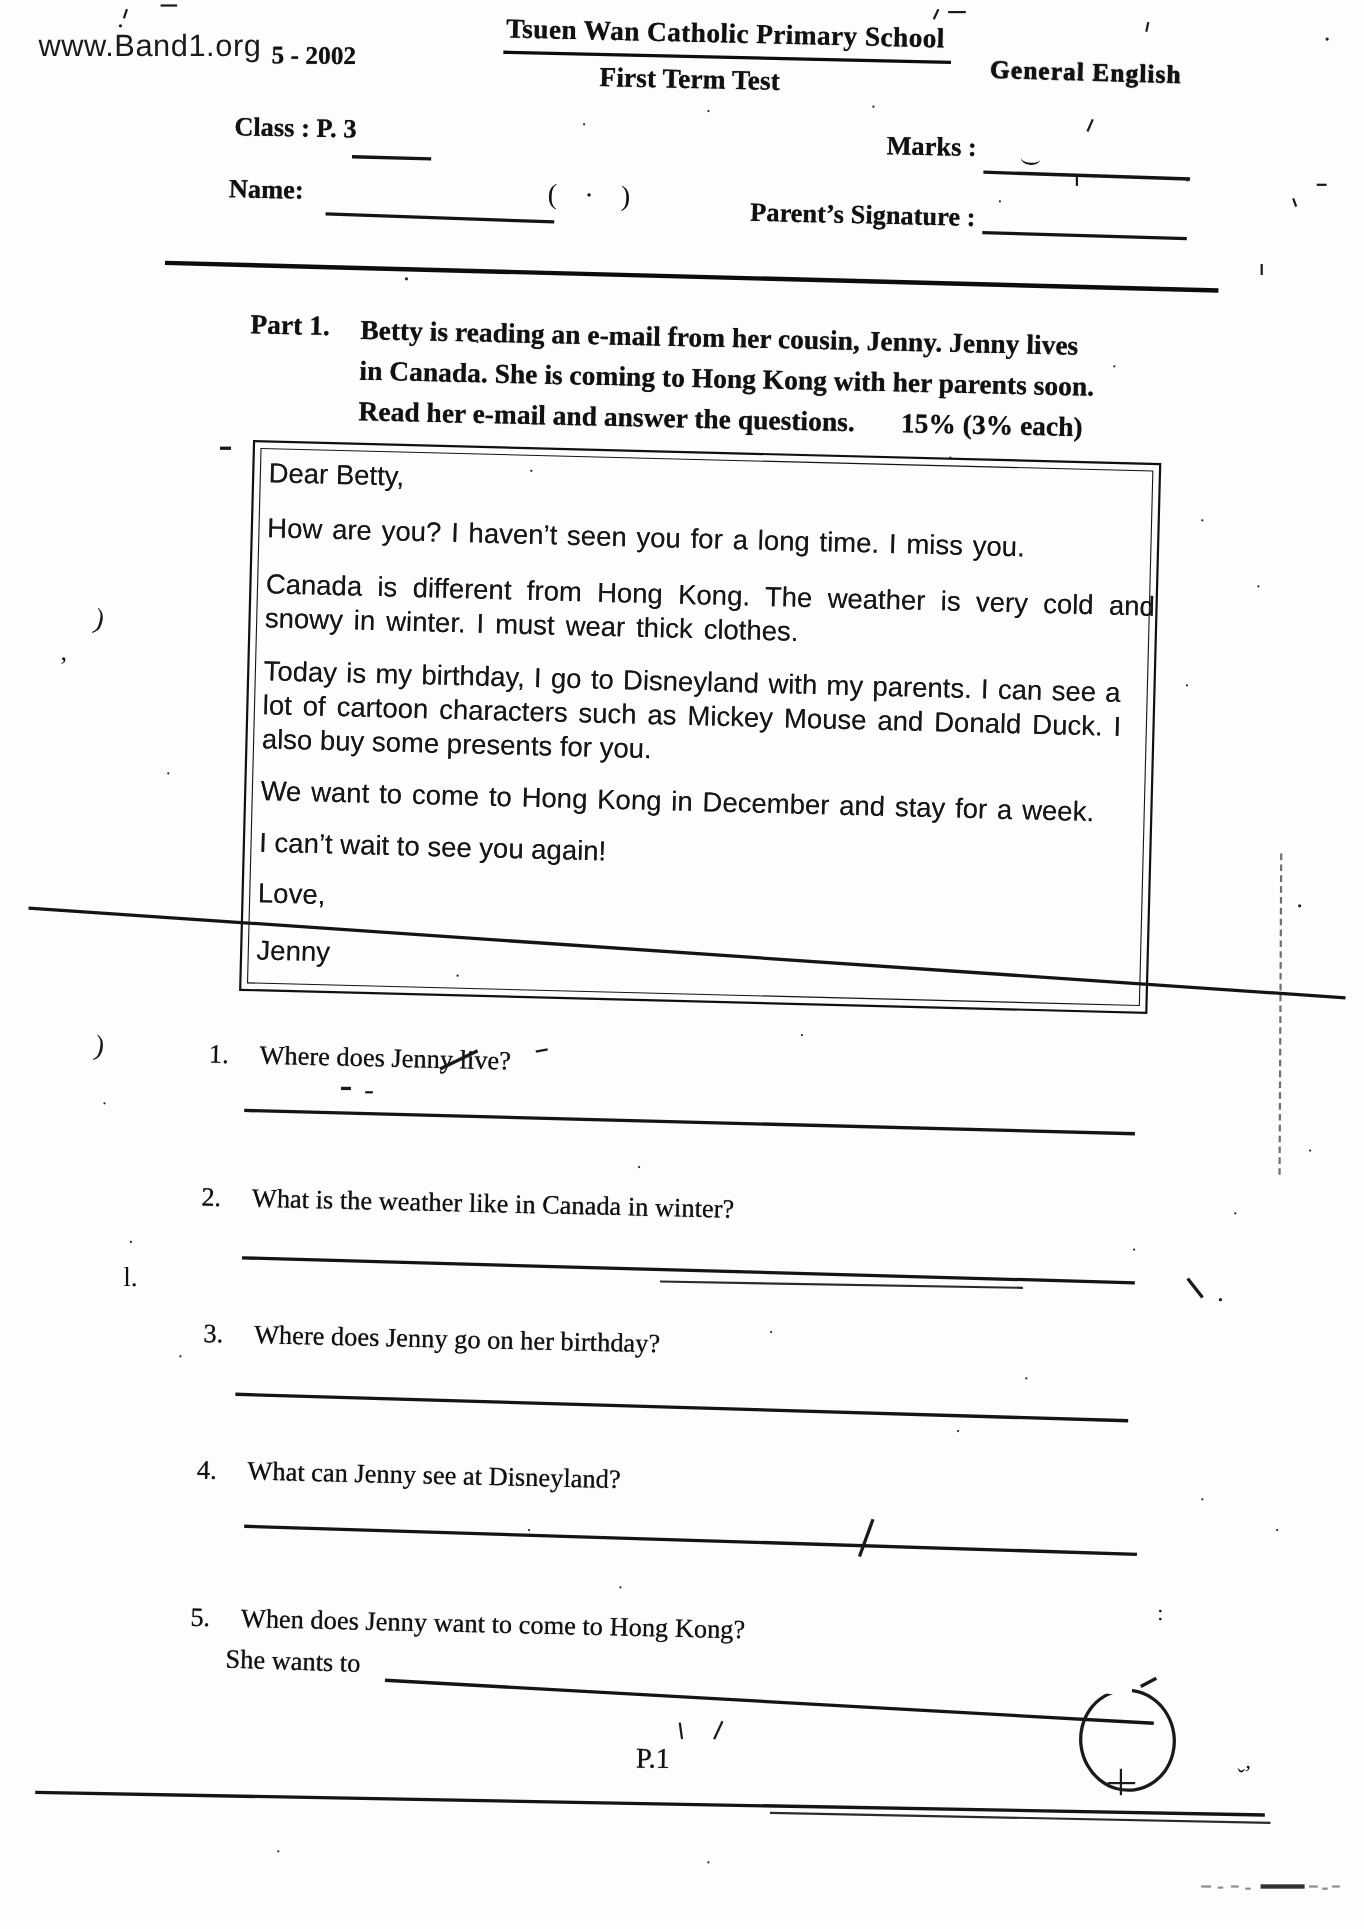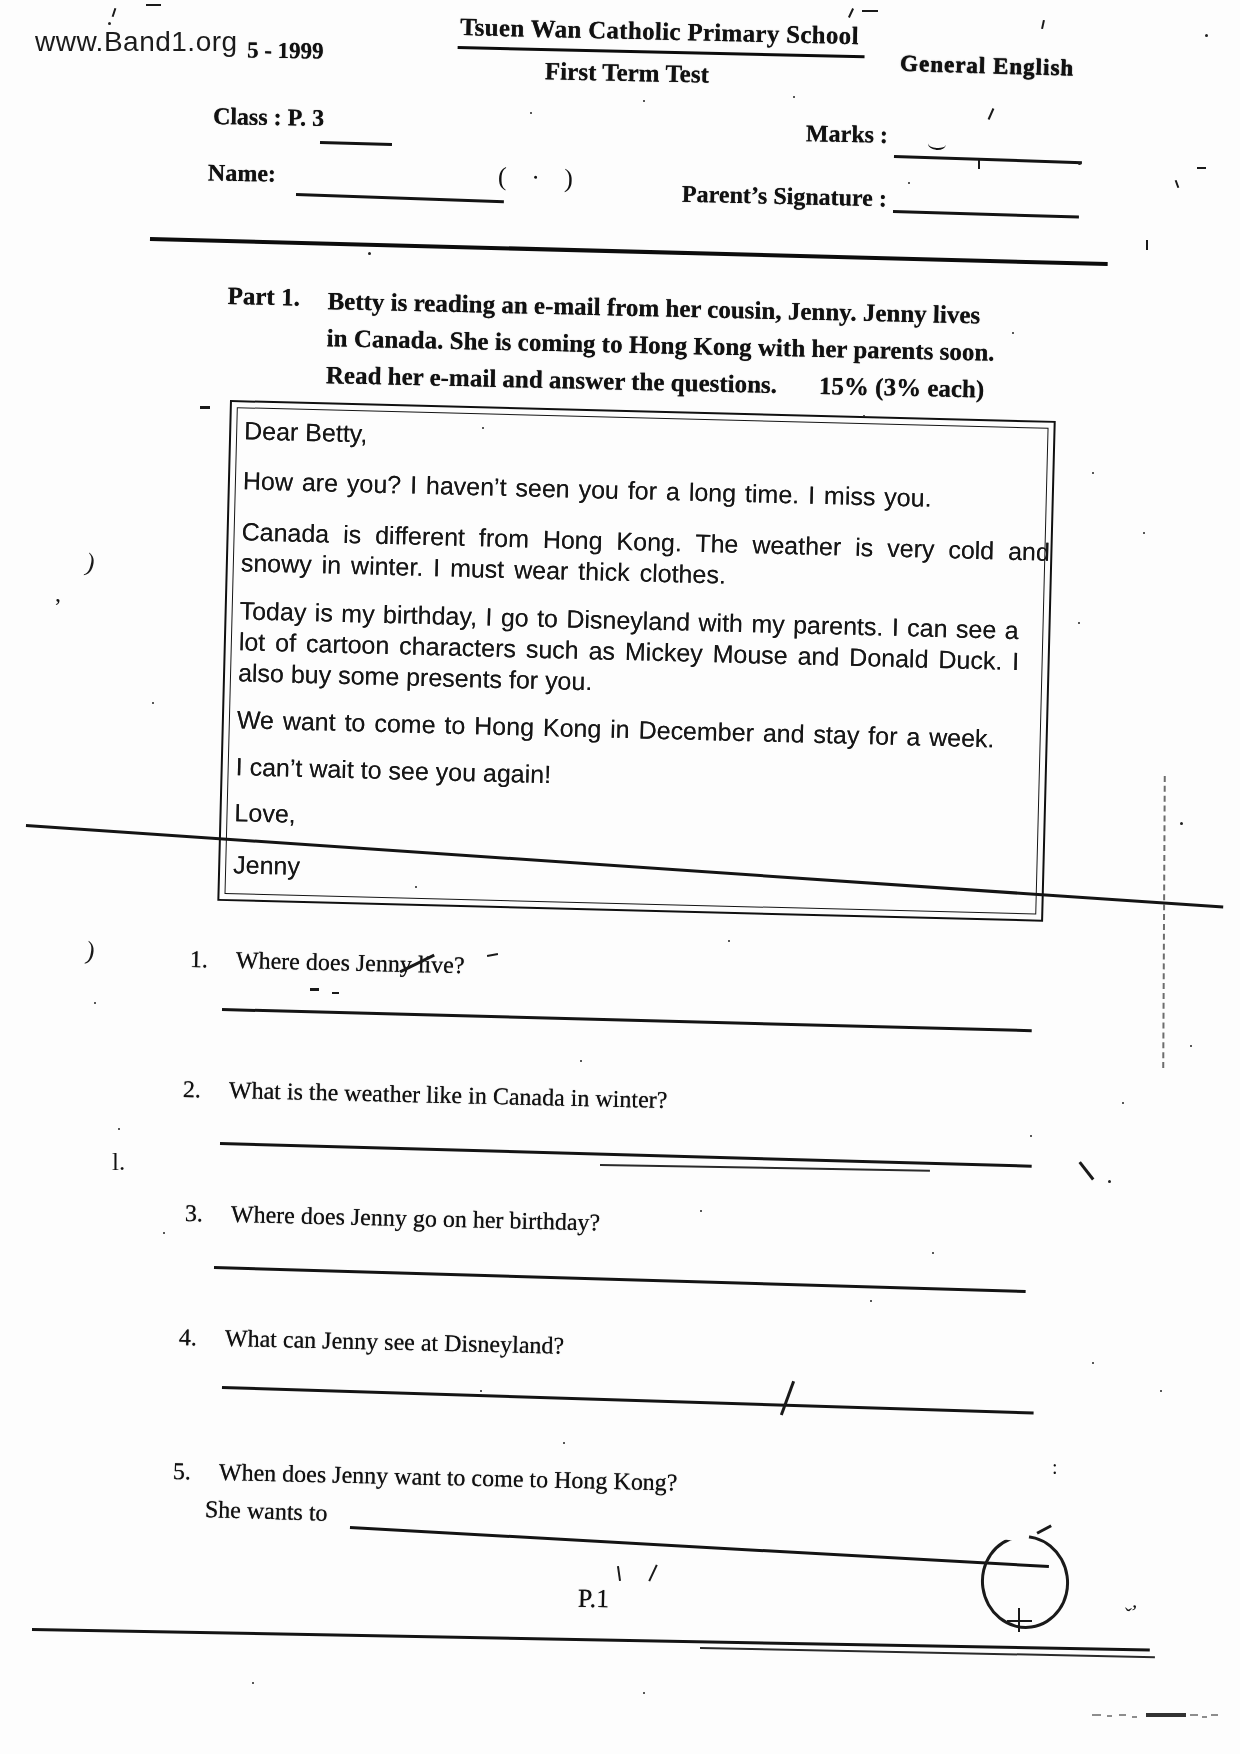--- a/index.html
+++ b/index.html
@@ -43,21 +43,21 @@
   .pagenum{left:578px;top:1584px;font-size:26px;transform:rotate(1deg);}
   .circle{left:981px;top:1535px;width:82px;height:88px;border:3px solid #1a1a1a;border-radius:50%;transform:rotate(-8deg);}
   .circlegap{left:1003px;top:1531px;width:26px;height:10px;background:#fdfdfd;transform:rotate(8deg);}
   .vdashes{left:1163px;top:776px;height:292px;width:0;border-left:2px dashed #4a4a4a;opacity:.8;transform:rotate(.3deg);}
   .squiggle{left:928px;top:138px;width:18px;height:10px;border-bottom:2.5px solid #141414;border-radius:0 0 50% 50%;position:absolute;transform:rotate(4deg);}
 </style>
 </head>
 <body>
 
 <div class="abs sans watermark">www.Band1.org</div>
-<div class="abs ser b datecode smudge">5 - 1999</div>
+<div class="abs ser b datecode smudge">5 - 2002</div>
 <div class="abs ser b school smudge">Tsuen Wan Catholic Primary School</div>
 <div class="abs ser b termtest smudge">First Term Test</div>
 <div class="abs ser b subject">General English</div>
 
 <div class="abs ser b lbl smudge" style="left:213px;top:104px;transform:rotate(1deg);">Class : P. 3</div>
 <div class="line" style="left:320px;top:141px;width:72px;transform:rotate(1.6deg);"></div>
 
 <div class="abs ser b lbl smudge" style="left:806px;top:121px;transform:rotate(1.2deg);">Marks :</div>
 <div class="line" style="left:894px;top:155px;width:188px;transform:rotate(1.9deg);"></div>
 <div class="squiggle"></div>

